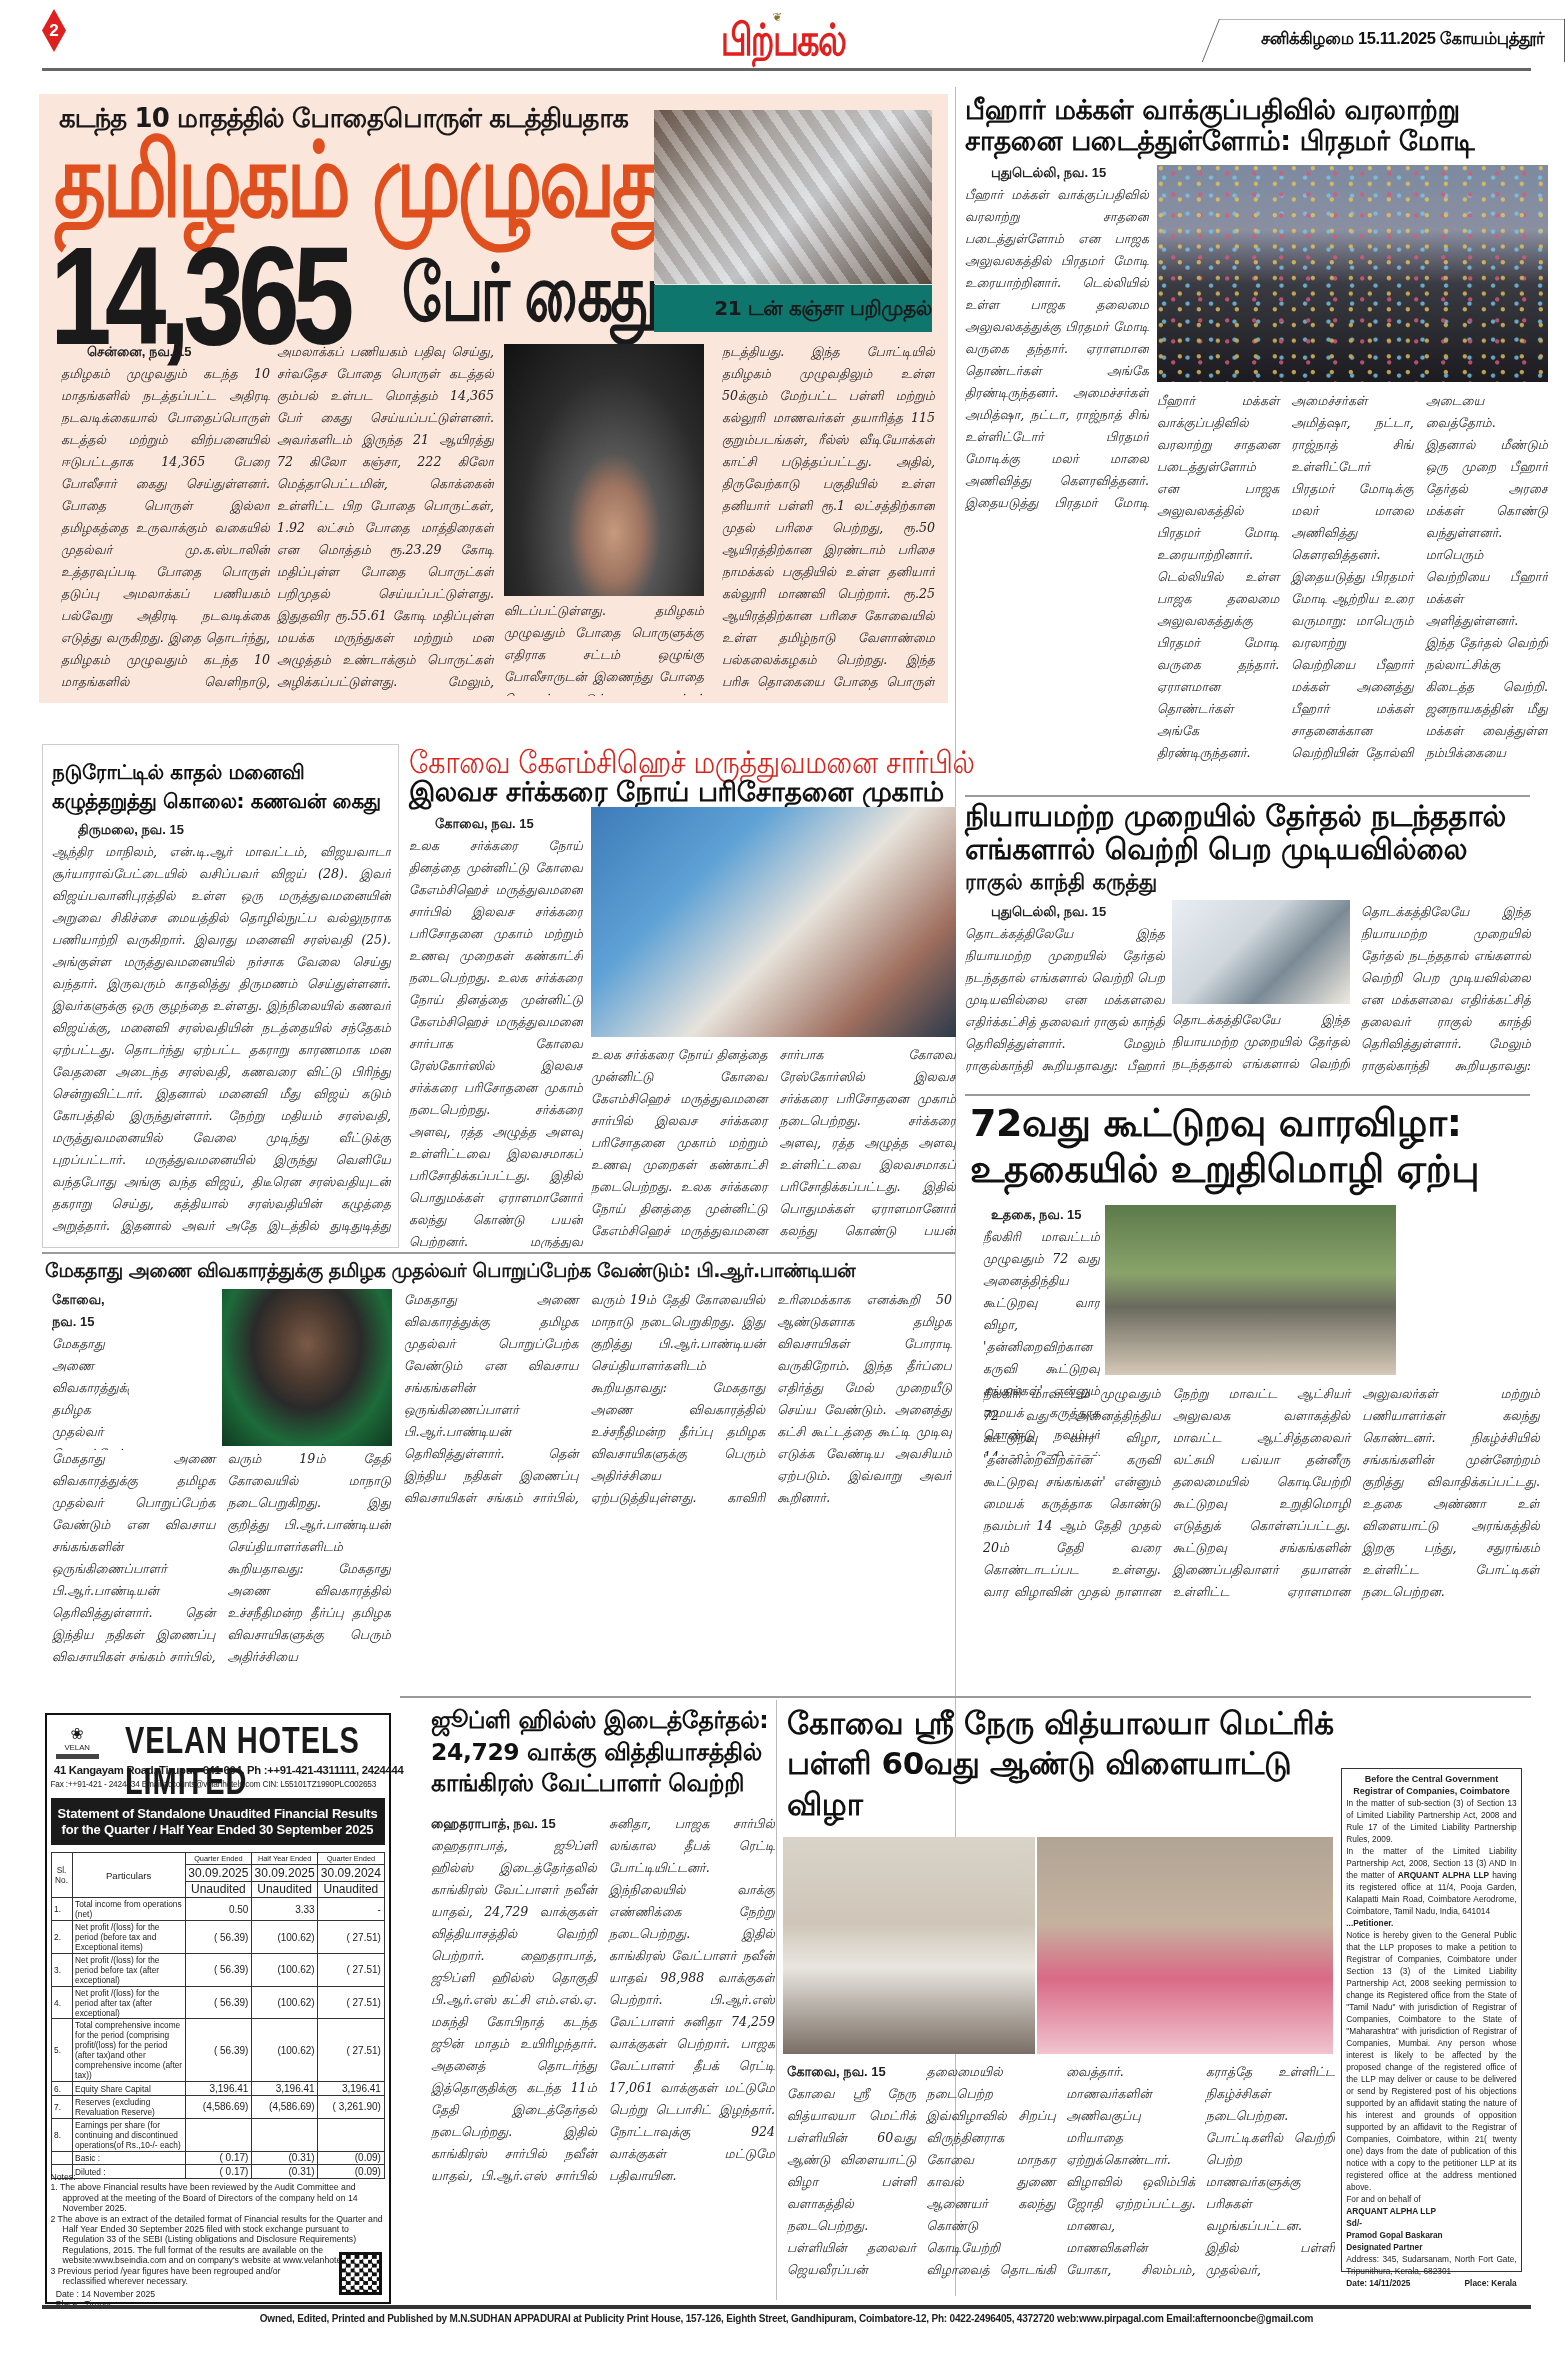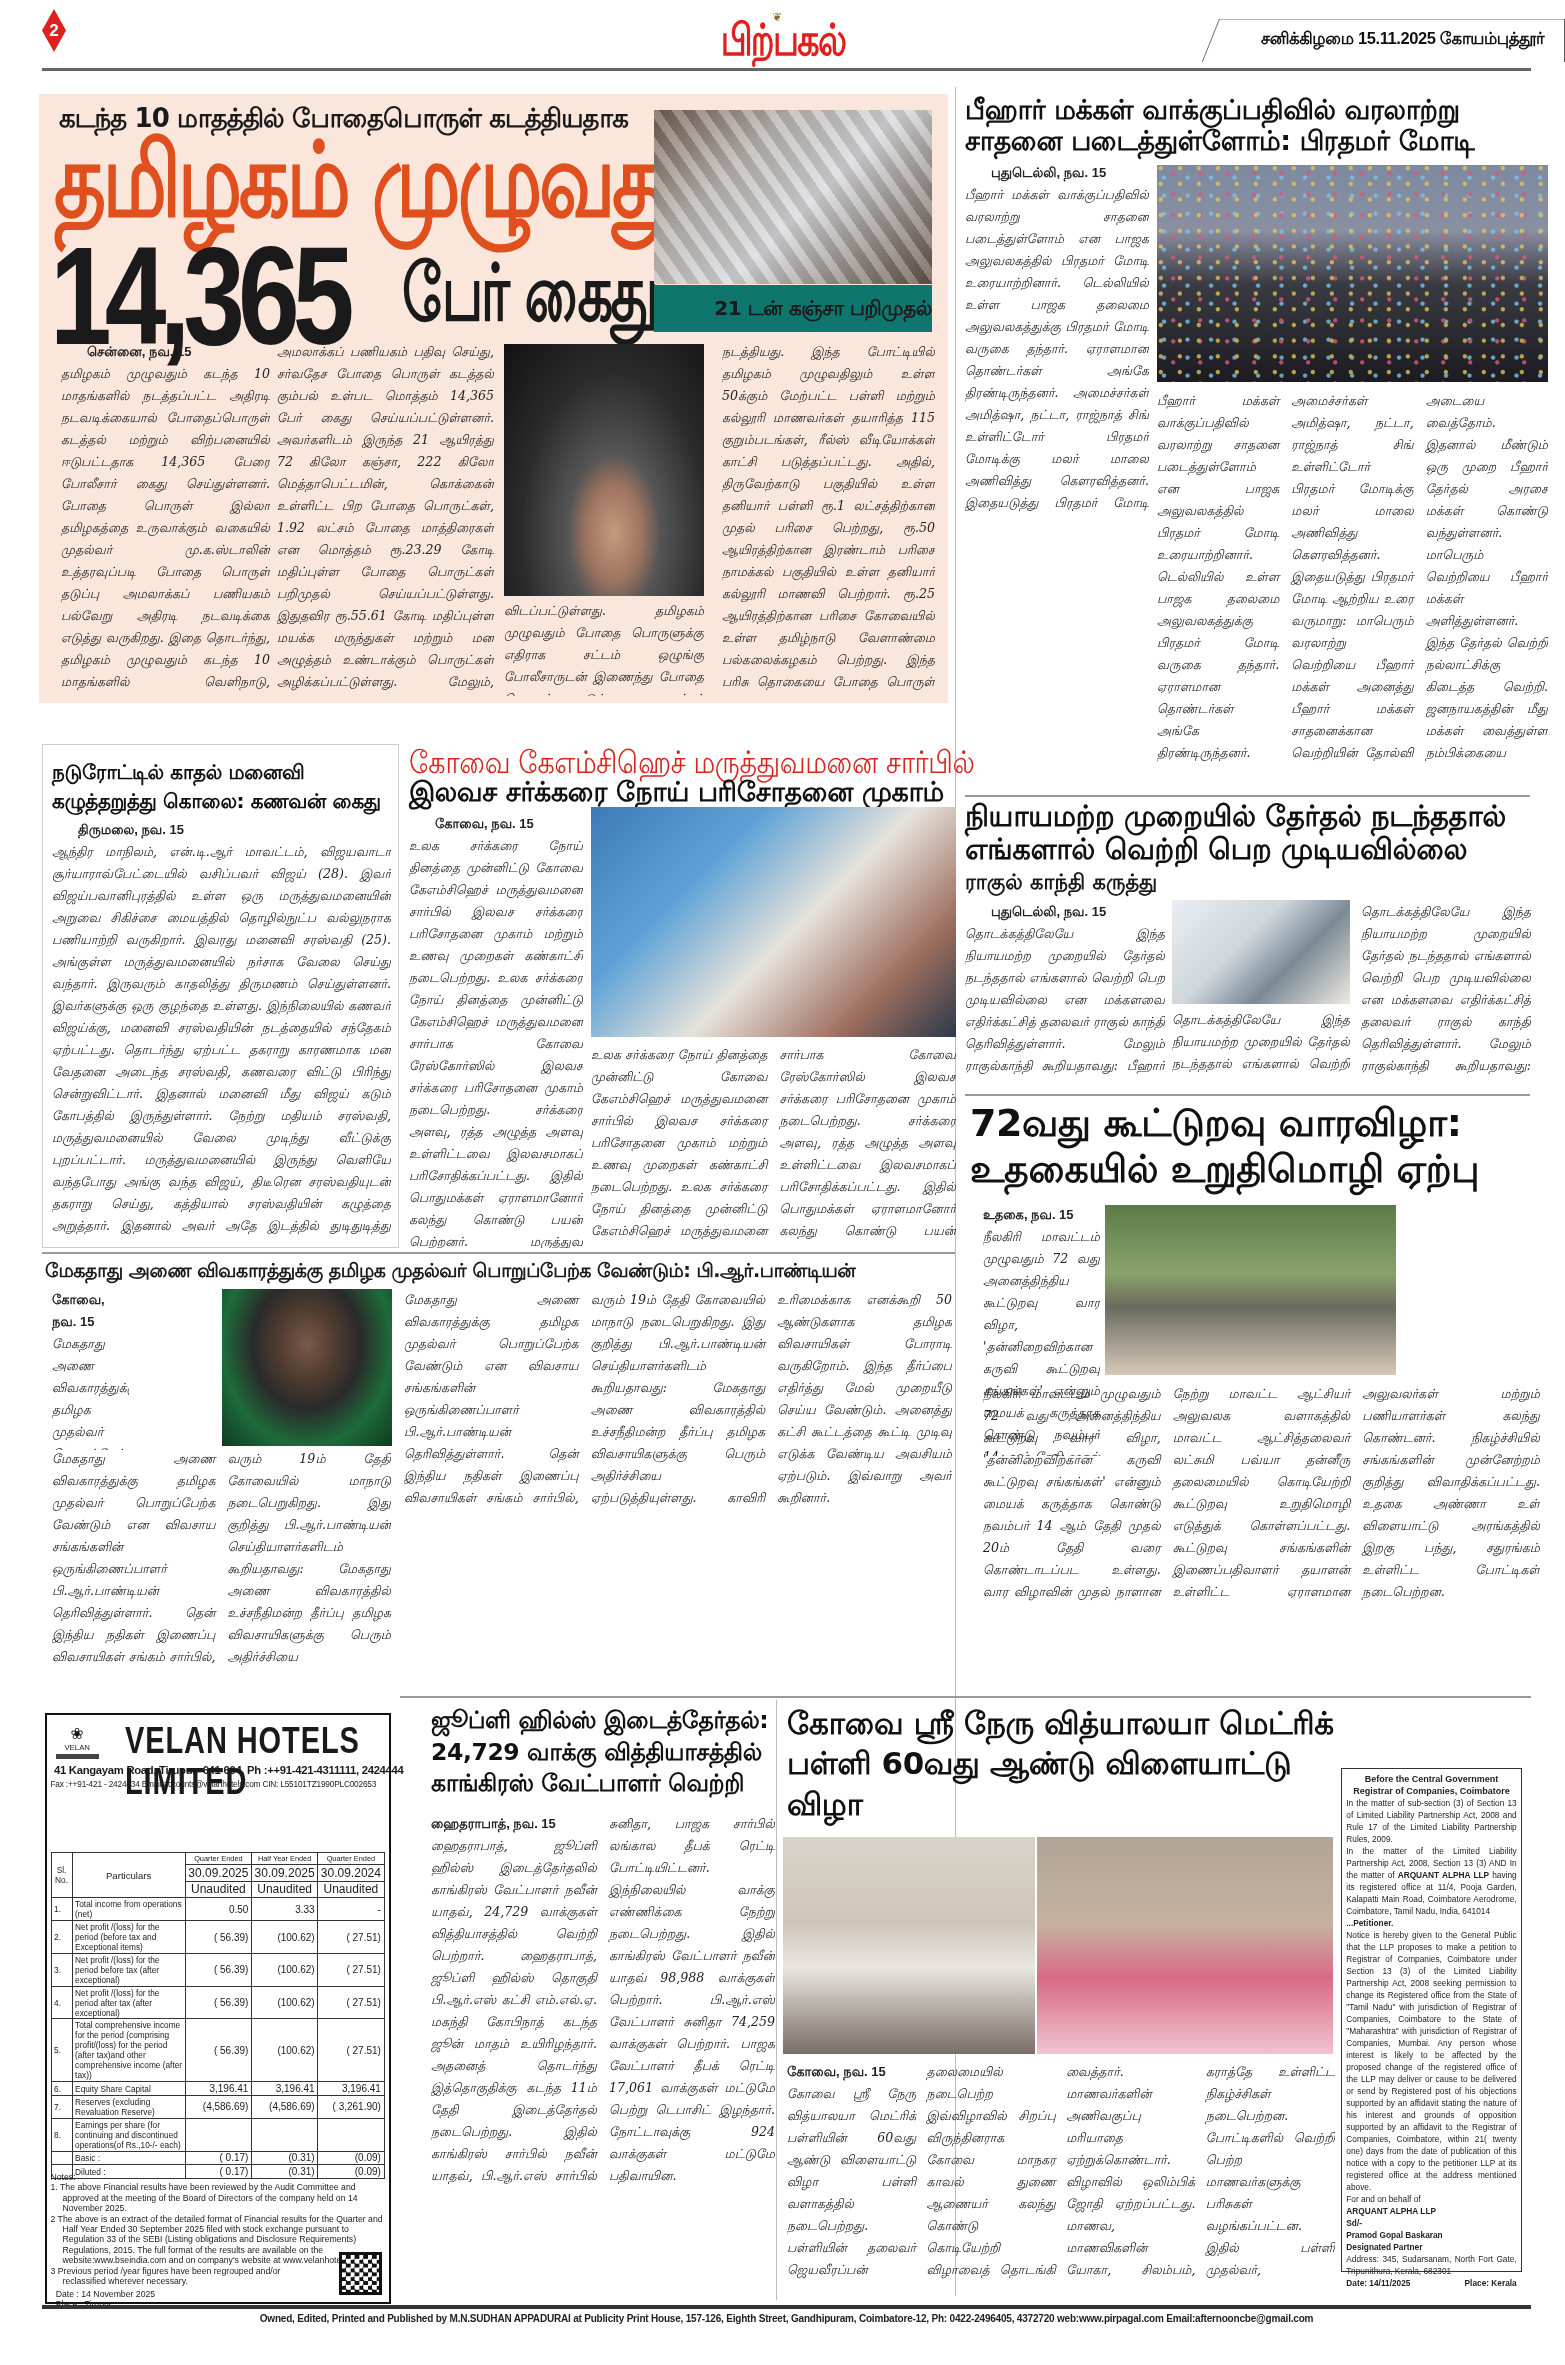--- a/index.html
+++ b/index.html
@@ -144,21 +144,21 @@
 <div class="col body-text" style="left:1172px;top:1009px;width:178px;height:65px;">
   <span>தொடக்கத்திலேயே இந்த நியாயமற்ற முறையில் தேர்தல் நடந்ததால் எங்களால் வெற்றி பெற முடியவில்லை என மக்களவை எதிர்க்கட்சித் தலைவர் ராகுல் காந்தி தெரிவித்துள்ளார். மேலும் ராகுல்காந்தி கூறியதாவது: பீஹார் முடிவு நடந்ததால் எங்களால் வெற்றி பெற முடியவில்லை. இது ஜனநாயகத்தையும், அரசமைப்பையும் பாதுகாப்பதற்கான யுத்தம். காங்கிரஸ் கட்சியும், இந்தியா கூட்டணியும் தோல்வியின் காரணங்களை ஆய்வு செய்து, ஜனநாயகத்தை பாதுகாக்கும் முயற்சியை மேலும் வலுவாக செயலாற்றுவோம். இவ்வாறு அவர் தெரிவித்துள்ளார்.</span>
 </div>
 <div class="col body-text" style="left:1361px;top:901px;width:170px;height:174px;">
   <span>தொடக்கத்திலேயே இந்த நியாயமற்ற முறையில் தேர்தல் நடந்ததால் எங்களால் வெற்றி பெற முடியவில்லை என மக்களவை எதிர்க்கட்சித் தலைவர் ராகுல் காந்தி தெரிவித்துள்ளார். மேலும் ராகுல்காந்தி கூறியதாவது: பீஹார் முடிவு நடந்ததால் எங்களால் வெற்றி பெற முடியவில்லை. இது ஜனநாயகத்தையும், அரசமைப்பையும் பாதுகாப்பதற்கான யுத்தம். காங்கிரஸ் கட்சியும், இந்தியா கூட்டணியும் தோல்வியின் காரணங்களை ஆய்வு செய்து, ஜனநாயகத்தை பாதுகாக்கும் முயற்சியை மேலும் வலுவாக செயலாற்றுவோம். இவ்வாறு அவர் தெரிவித்துள்ளார்.</span>
 </div>
 <div class="rule" style="left:965px;top:1094px;width:565px;"></div>
 
 <div class="abs headline" style="left:970px;top:1101px;width:574px;font-size:38px;line-height:1.2;">72வது கூட்டுறவு வாரவிழா: உதகையில் உறுதிமொழி ஏற்பு</div>
 <div class="col body-text" style="left:983px;top:1204px;width:117px;height:252px;">
-  <span class="dateline" style="margin-left:0">உதகை, நவ. 15</span>
+  <span class="dateline" style="margin-left:8px">உதகை, நவ. 15</span>
   <span>நீலகிரி மாவட்டம் முழுவதும் 72 வது அனைத்திந்திய கூட்டுறவு வார விழா, 'தன்னிறைவிற்கான கருவி கூட்டுறவு சங்கங்கள்' என்னும் மையக் கருத்தாக கொண்டு நவம்பர் 14 ஆம் தேதி முதல் 20ம் தேதி வரை கொண்டாடப்பட உள்ளது. வார விழாவின் முதல் நாளான நேற்று மாவட்ட ஆட்சியர் அலுவலக வளாகத்தில் மாவட்ட ஆட்சித்தலைவர் லட்சுமி பவ்யா தன்னீரு தலைமையில் கொடியேற்றி கூட்டுறவு உறுதிமொழி எடுத்துக் கொள்ளப்பட்டது. கூட்டுறவு சங்கங்களின் இணைப்பதிவாளர் தயாளன் உள்ளிட்ட ஏராளமான அலுவலர்கள் மற்றும் பணியாளர்கள் கலந்து கொண்டனர். நிகழ்ச்சியில் சங்கங்களின் முன்னேற்றம் குறித்து விவாதிக்கப்பட்டது. உதகை அண்ணா உள் விளையாட்டு அரங்கத்தில் இறகு பந்து, சதுரங்கம் உள்ளிட்ட போட்டிகள் நடைபெற்றன.</span>
 </div>
 <div id="coop-photo" class="abs"></div>
 <div class="col body-text" style="left:983px;top:1383px;width:557px;height:300px;column-count:3;column-gap:12px;">
   <span>நீலகிரி மாவட்டம் முழுவதும் 72 வது அனைத்திந்திய கூட்டுறவு வார விழா, 'தன்னிறைவிற்கான கருவி கூட்டுறவு சங்கங்கள்' என்னும் மையக் கருத்தாக கொண்டு நவம்பர் 14 ஆம் தேதி முதல் 20ம் தேதி வரை கொண்டாடப்பட உள்ளது. வார விழாவின் முதல் நாளான நேற்று மாவட்ட ஆட்சியர் அலுவலக வளாகத்தில் மாவட்ட ஆட்சித்தலைவர் லட்சுமி பவ்யா தன்னீரு தலைமையில் கொடியேற்றி கூட்டுறவு உறுதிமொழி எடுத்துக் கொள்ளப்பட்டது. கூட்டுறவு சங்கங்களின் இணைப்பதிவாளர் தயாளன் உள்ளிட்ட ஏராளமான அலுவலர்கள் மற்றும் பணியாளர்கள் கலந்து கொண்டனர். நிகழ்ச்சியில் சங்கங்களின் முன்னேற்றம் குறித்து விவாதிக்கப்பட்டது. உதகை அண்ணா உள் விளையாட்டு அரங்கத்தில் இறகு பந்து, சதுரங்கம் உள்ளிட்ட போட்டிகள் நடைபெற்றன.</span>
 </div>
 
 <div class="abs" style="left:42px;top:744px;width:357px;height:504px;border:0.9px solid #ccc;"></div>
 <div class="abs headline" style="left:52px;top:758px;width:348px;font-size:20px;line-height:1.45;">நடுரோட்டில் காதல் மனைவி கழுத்தறுத்து கொலை: கணவன் கைது</div>
 <div class="col body-text" style="left:52px;top:819px;width:339px;height:422px;">
@@ -193,20 +193,24 @@
 <div class="rule" style="left:400px;top:1696px;width:1131px;"></div>
 
 <div id="velan-ad" class="abs">
   <div id="velan-logo">
     <span class="mk">❀</span>
     <span>VELAN</span>
   </div>
   <div id="velan-name">VELAN HOTELS LIMITED</div>
   <div id="velan-addr">41 Kangayam Road, Tirupur- 641 604. Ph :++91-421-4311111, 2424444</div>
   <div id="velan-contact">Fax :++91-421 - 2424434   Email:accounts@velanhotels.com   CIN: L55101TZ1990PLC002653</div>
+  <div id="velan-banner">
+    <div>Statement of Standalone Unaudited Financial Results</div>
+    <div>for the Quarter / Half Year Ended 30 September 2025</div>
+  </div>
   <table id="velan-table">
     <thead>
       <tr>
         <th rowspan="3" class="sl">Sl. No.</th>
         <th rowspan="3" style="font-size:9.6px;">Particulars</th>
         <th class="hd">Quarter Ended</th>
         <th class="hd">Half Year Ended</th>
         <th class="hd">Quarter Ended</th>
       </tr>
       <tr>

